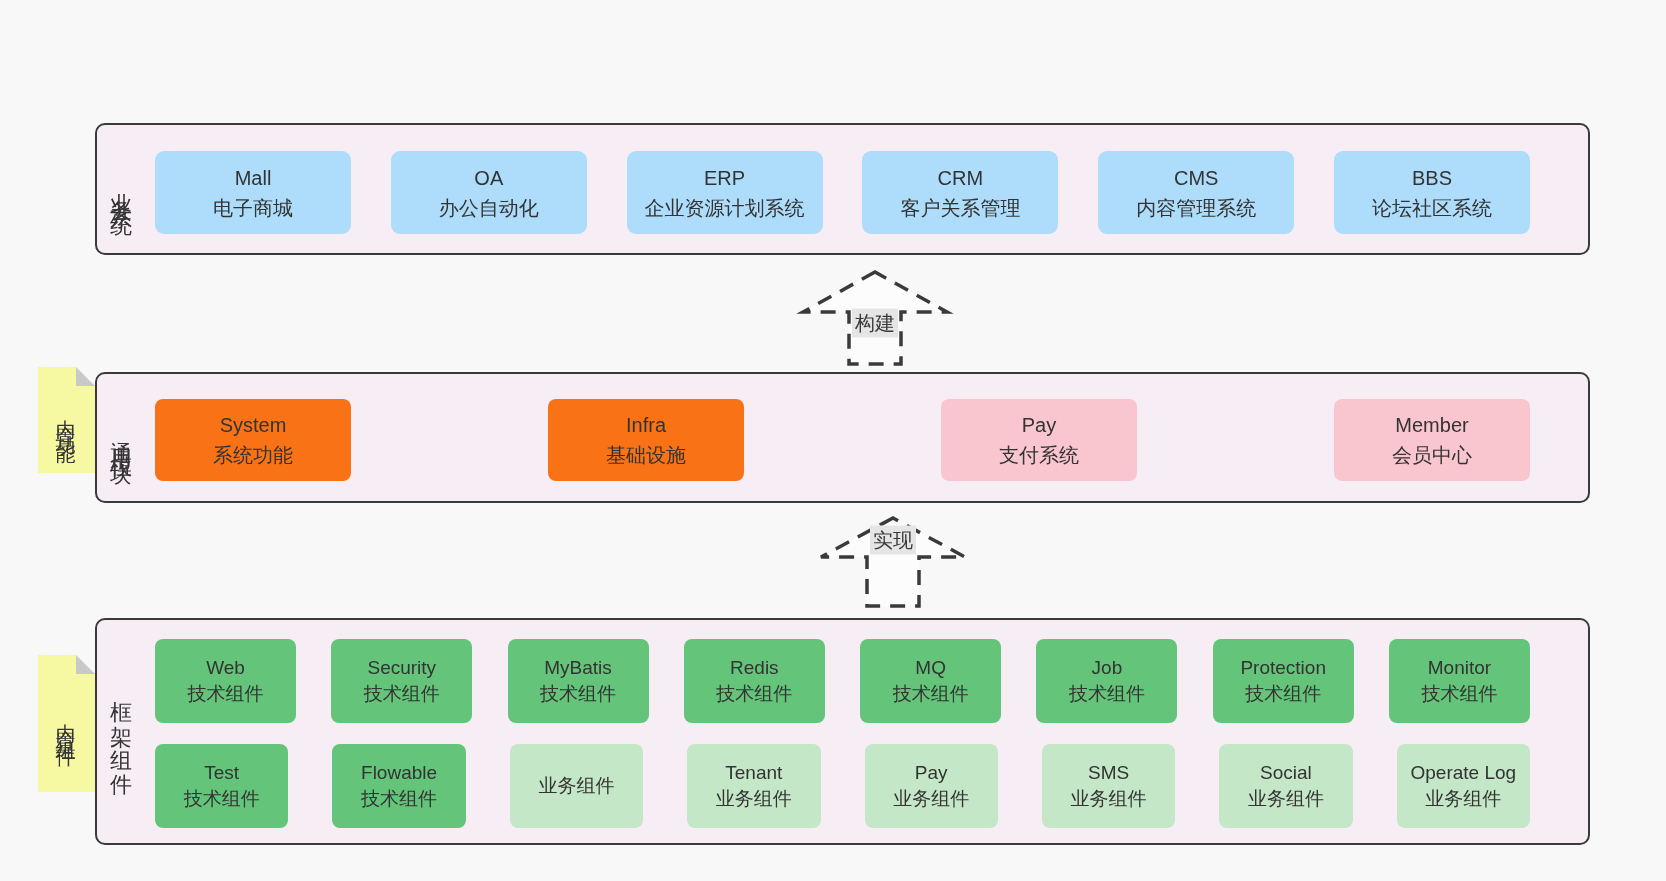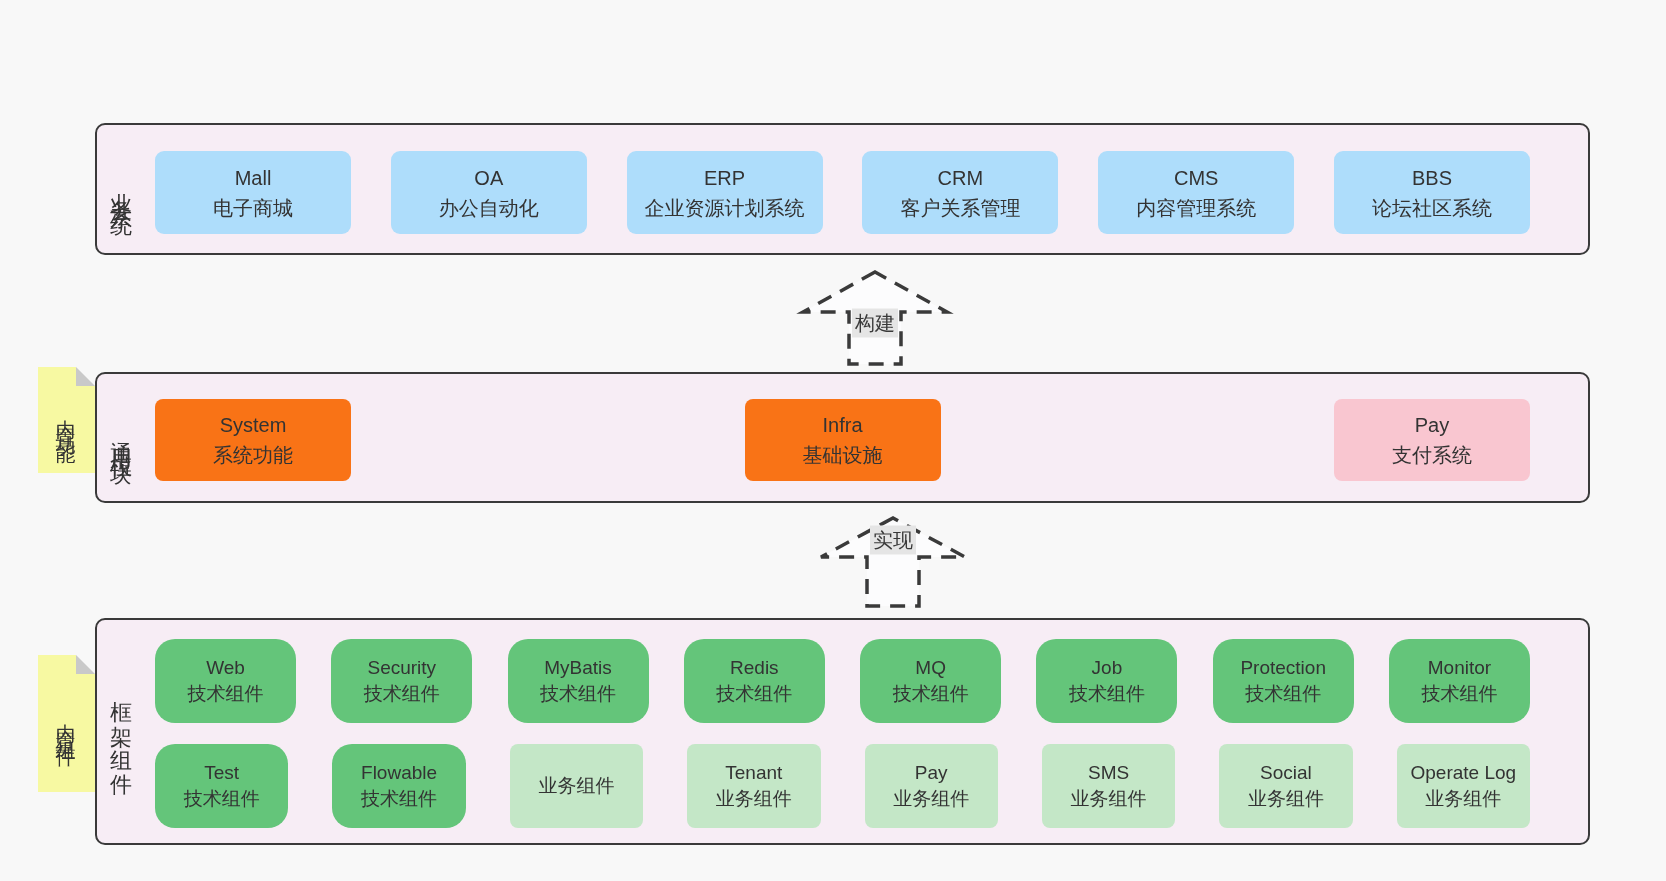--- a/index.html
+++ b/index.html
@@ -43,21 +43,21 @@
   .box{
     border-radius:8px;
     display:flex;flex-direction:column;align-items:center;justify-content:center;
     text-align:center;line-height:1.5;color:#333;
   }
   .row6 .box{width:196px;font-size:20px;}
   .row8 .box{width:141px;font-size:19px;line-height:1.35;padding:0 3px;box-sizing:border-box;}
   .blue{background:#aeddfb;border-radius:9px;}
   .red{background:#f97316;}
   .pink{background:#f9c6d0;}
-  .green{background:#64c57a;border-radius:20px;}
+  .green{background:#64c57a;}
   .lightgreen{background:#c4e7c7;}
 
   .note{
     position:absolute;width:57px;background:#f7f9a2;
     display:flex;align-items:center;justify-content:center;
     writing-mode:vertical-lr;text-orientation:upright;
     font-size:20px;letter-spacing:8px;color:#333;
     z-index:3;
   }
   #note-modules{left:38px;top:367px;height:106px;}
@@ -133,20 +133,24 @@
       <span>系统功能</span>
     </div>
     <div class="box red">
       <span>Infra</span>
       <span>基础设施</span>
     </div>
     <div class="box pink">
       <span>Pay</span>
       <span>支付系统</span>
     </div>
+    <div class="box pink">
+      <span>Member</span>
+      <span>会员中心</span>
+    </div>
   </div>
 </div>
 
 <div id="panel-components" class="panel">
   <div class="vlabel">框架组件</div>
   <div class="boxrow row8 first">
     <div class="box green">
       <span>Web</span>
       <span>技术组件</span>
     </div>

